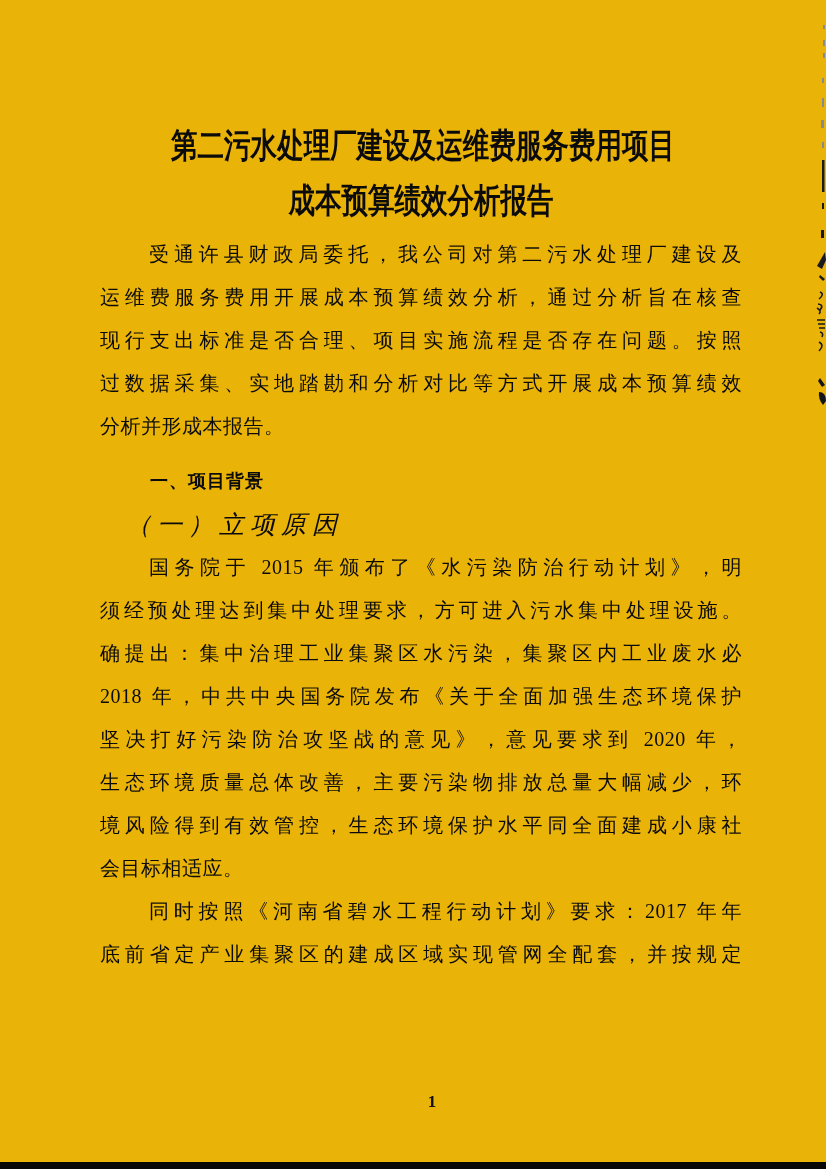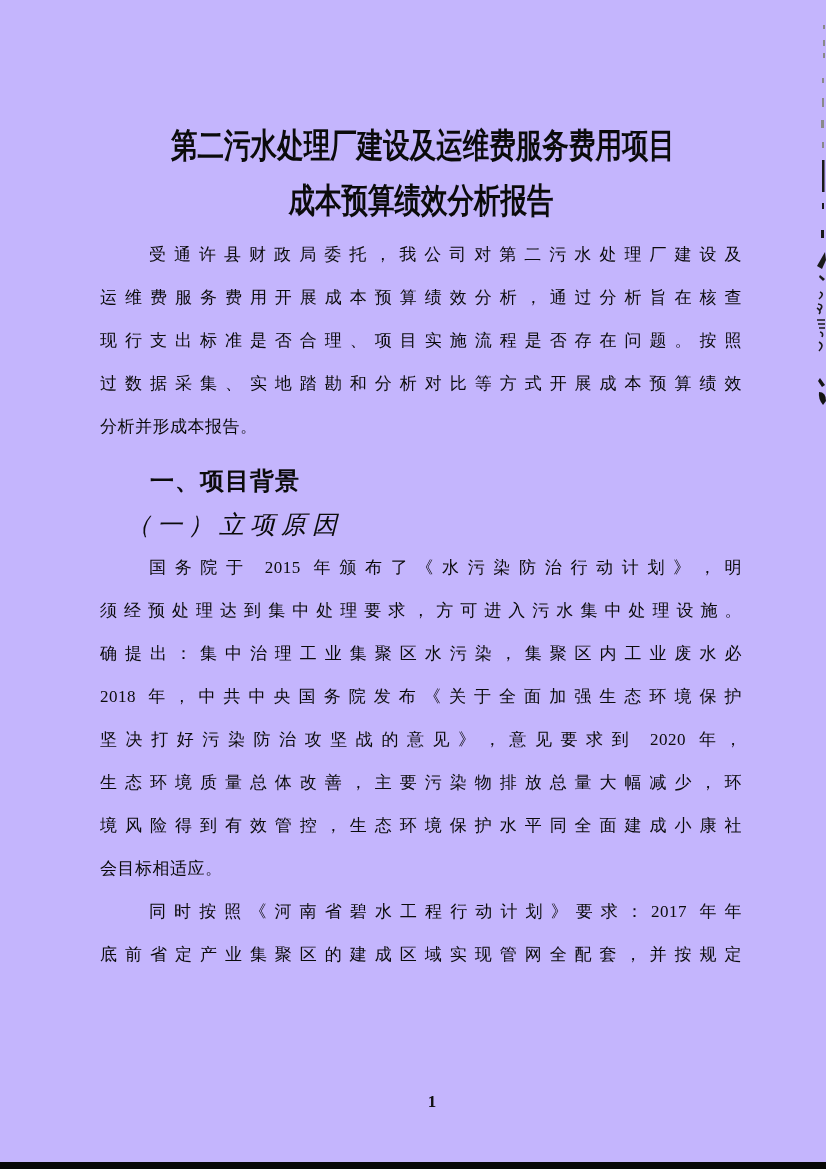--- a/index.html
+++ b/index.html
@@ -4,21 +4,21 @@
 <style>
   html,body{margin:0;padding:0;}
   body{
     width:826px;height:1169px;
     background:#ffffff;
     position:relative;
     overflow:hidden;
     font-family:"Liberation Serif","DejaVu Serif",serif;
     color:#0b0b0b;
   }
-  .page{position:absolute;inset:0;background:#c4b5fd;}
+  .page{position:absolute;inset:0;background:#eab308;}
   .column{
     position:absolute;left:100px;top:0;width:642px;
   }
   .titles{
     padding-top:118px;
     text-align:center;
     font-weight:bold;
     line-height:55px;
     white-space:nowrap;
   }
@@ -27,36 +27,36 @@
     font-size:34px;
     transform:scaleX(0.78);
     transform-origin:center;
     letter-spacing:0px;
   }
   .titles .trow{height:55px;}
   .lines{margin-top:5px;}
   .line{
     height:43px;
     line-height:43px;
-    font-size:17px;
+    font-size:20px;
     letter-spacing:0.5px;
     white-space:nowrap;
     color:#0b0b0b;
   }
   .line.full,.line.indent{
     white-space:normal;
     text-align:justify;
     text-align-last:justify;
     -moz-text-align-last:justify;
   }
   .line.indent{padding-left:49px;}
   .line.end{text-align:left;}
   .line.h1{
     font-weight:bold;
-    font-size:24px;
+    font-size:18px;
     padding-left:50px;
     margin-top:12px;
     letter-spacing:1px;
   }
   .line.h2{
     font-style:italic;
     font-size:25px;
     padding-left:26px;
     letter-spacing:6px;
   }

